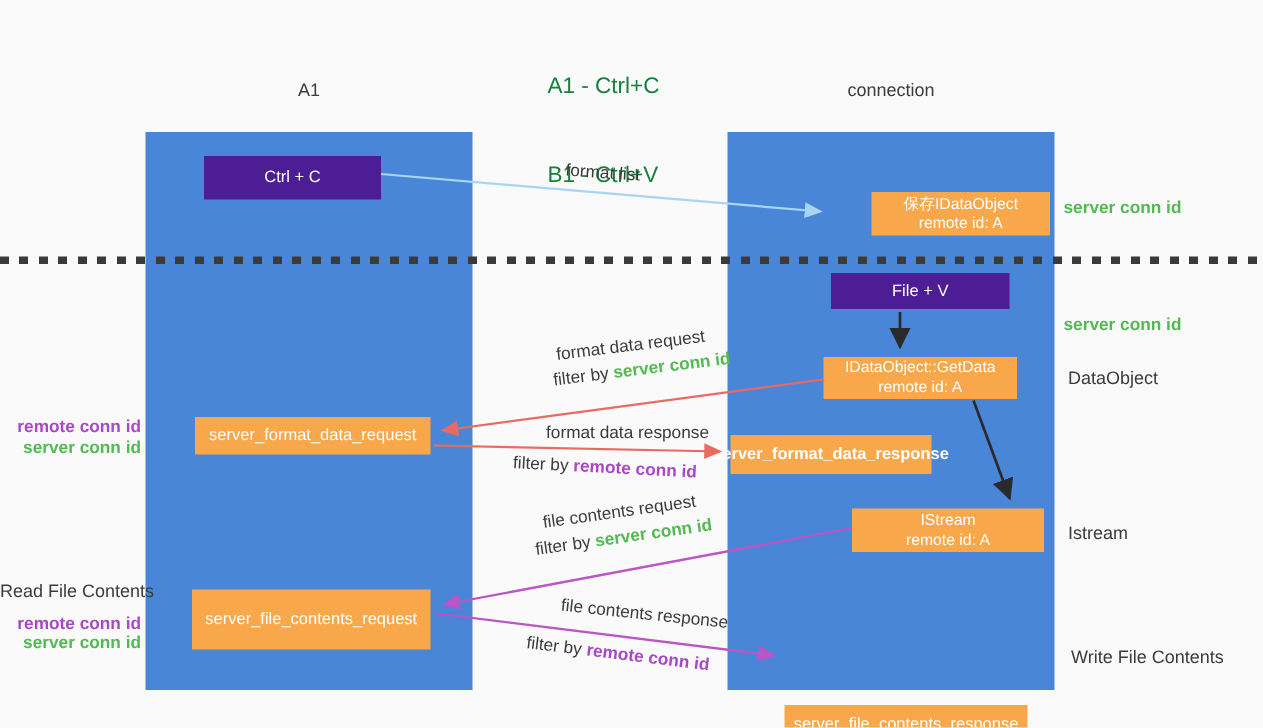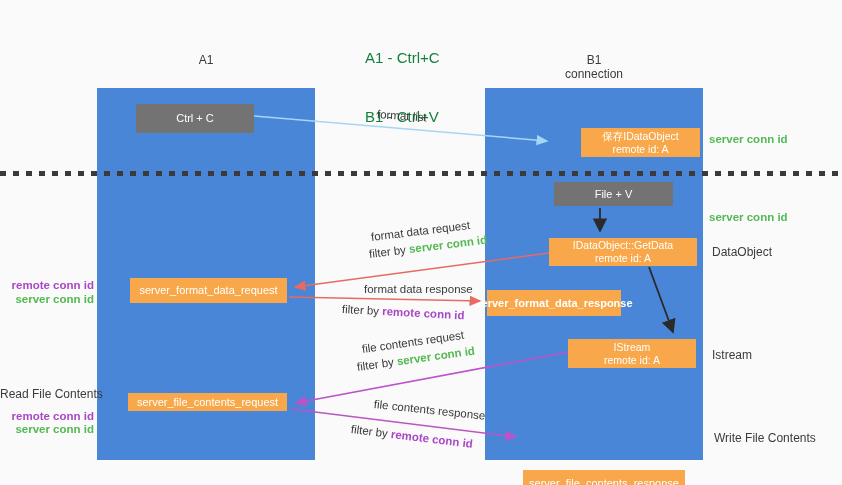--- a/index.html
+++ b/index.html
@@ -21,21 +21,21 @@
   
   .divider{
     left:0;top:171px;width:842px;height:5px;
     background:repeating-linear-gradient(to right,#3a3a3a 0 6px,transparent 6px 13px);
   }
   
   .node{
     display:flex;flex-direction:column;align-items:center;justify-content:center;
     color:#fff;text-align:center;font-size:11px;line-height:13px;white-space:nowrap;
   }
-  .green{background:#737373;}
+  .green{background:#4c1d95;}
   .orange{background:#f8a84a;}
   
   .side{font-size:11.5px;white-space:nowrap;}
   .b{font-weight:bold;}
   .gtxt{color:#53b953;}
   .ptxt{color:#a948c6;}
   .dtxt{color:#3b3b3b;font-size:12px;}
   .leftlab{left:0;width:94px;text-align:right;}
   
   .alab{font-size:11.5px;color:#3b3b3b;white-space:nowrap;transform-origin:left center;}
@@ -46,21 +46,20 @@
 
 <div class="abs title">
   <div>A1 - Ctrl+C</div>
   <div>B1 - Ctrl+V</div>
 </div>
 
 <div class="abs lhead" style="left:97px;">
   <div>A1</div>
 </div>
 <div class="abs lhead" style="left:485px;">
-  <div>B1</div>
   <div>connection</div>
 </div>
 
 <div class="abs col" style="left:97px;"></div>
 <div class="abs col" style="left:485px;"></div>
 
 <div class="abs divider"></div>
 
 <div class="abs node green" style="left:136px;top:104px;width:118px;height:29px;">
   <div>Ctrl + C</div>
@@ -68,39 +67,39 @@
 
 <div class="abs node orange" style="left:554px;top:128px;width:119px;height:29px;font-size:10.5px;margin-left:27px;">
   <div>保存IDataObject</div>
   <div>remote id: A</div>
 </div>
 
 <div class="abs node green" style="left:554px;top:182px;width:119px;height:24px;">
   <div>File + V</div>
 </div>
 
-<div class="abs node orange" style="left:549px;top:238px;width:148px;height:28px;font-size:10.5px;">
+<div class="abs node orange" style="left:549px;top:238px;width:129px;height:28px;font-size:10.5px;">
   <div>IDataObject::GetData</div>
   <div>remote id: A</div>
 </div>
 
 <div class="abs node orange" style="left:130px;top:278px;width:157px;height:25px;">
   <div>server_format_data_request</div>
 </div>
 
 <div class="abs node orange" style="left:487px;top:290px;width:134px;height:26px;font-weight:bold;">
   <div>server_format_data_response</div>
 </div>
 
 <div class="abs node orange" style="left:568px;top:339px;width:128px;height:29px;font-size:10.5px;">
   <div>IStream</div>
   <div>remote id: A</div>
 </div>
 
-<div class="abs node orange" style="left:128px;top:393px;width:159px;height:18px;">
+<div class="abs node orange" style="left:128px;top:393px;width:159px;height:40px;">
   <div>server_file_contents_request</div>
 </div>
 
 <div class="abs node orange" style="left:523px;top:426px;width:162px;height:26px;margin-top:44px;">
   <div>server_file_contents_response</div>
 </div>
 
 <div class="abs side b gtxt" style="left:709px;top:133px;">server conn id</div>
 <div class="abs side b gtxt" style="left:709px;top:211px;">server conn id</div>
 <div class="abs side dtxt" style="left:712px;top:245px;">DataObject</div>

